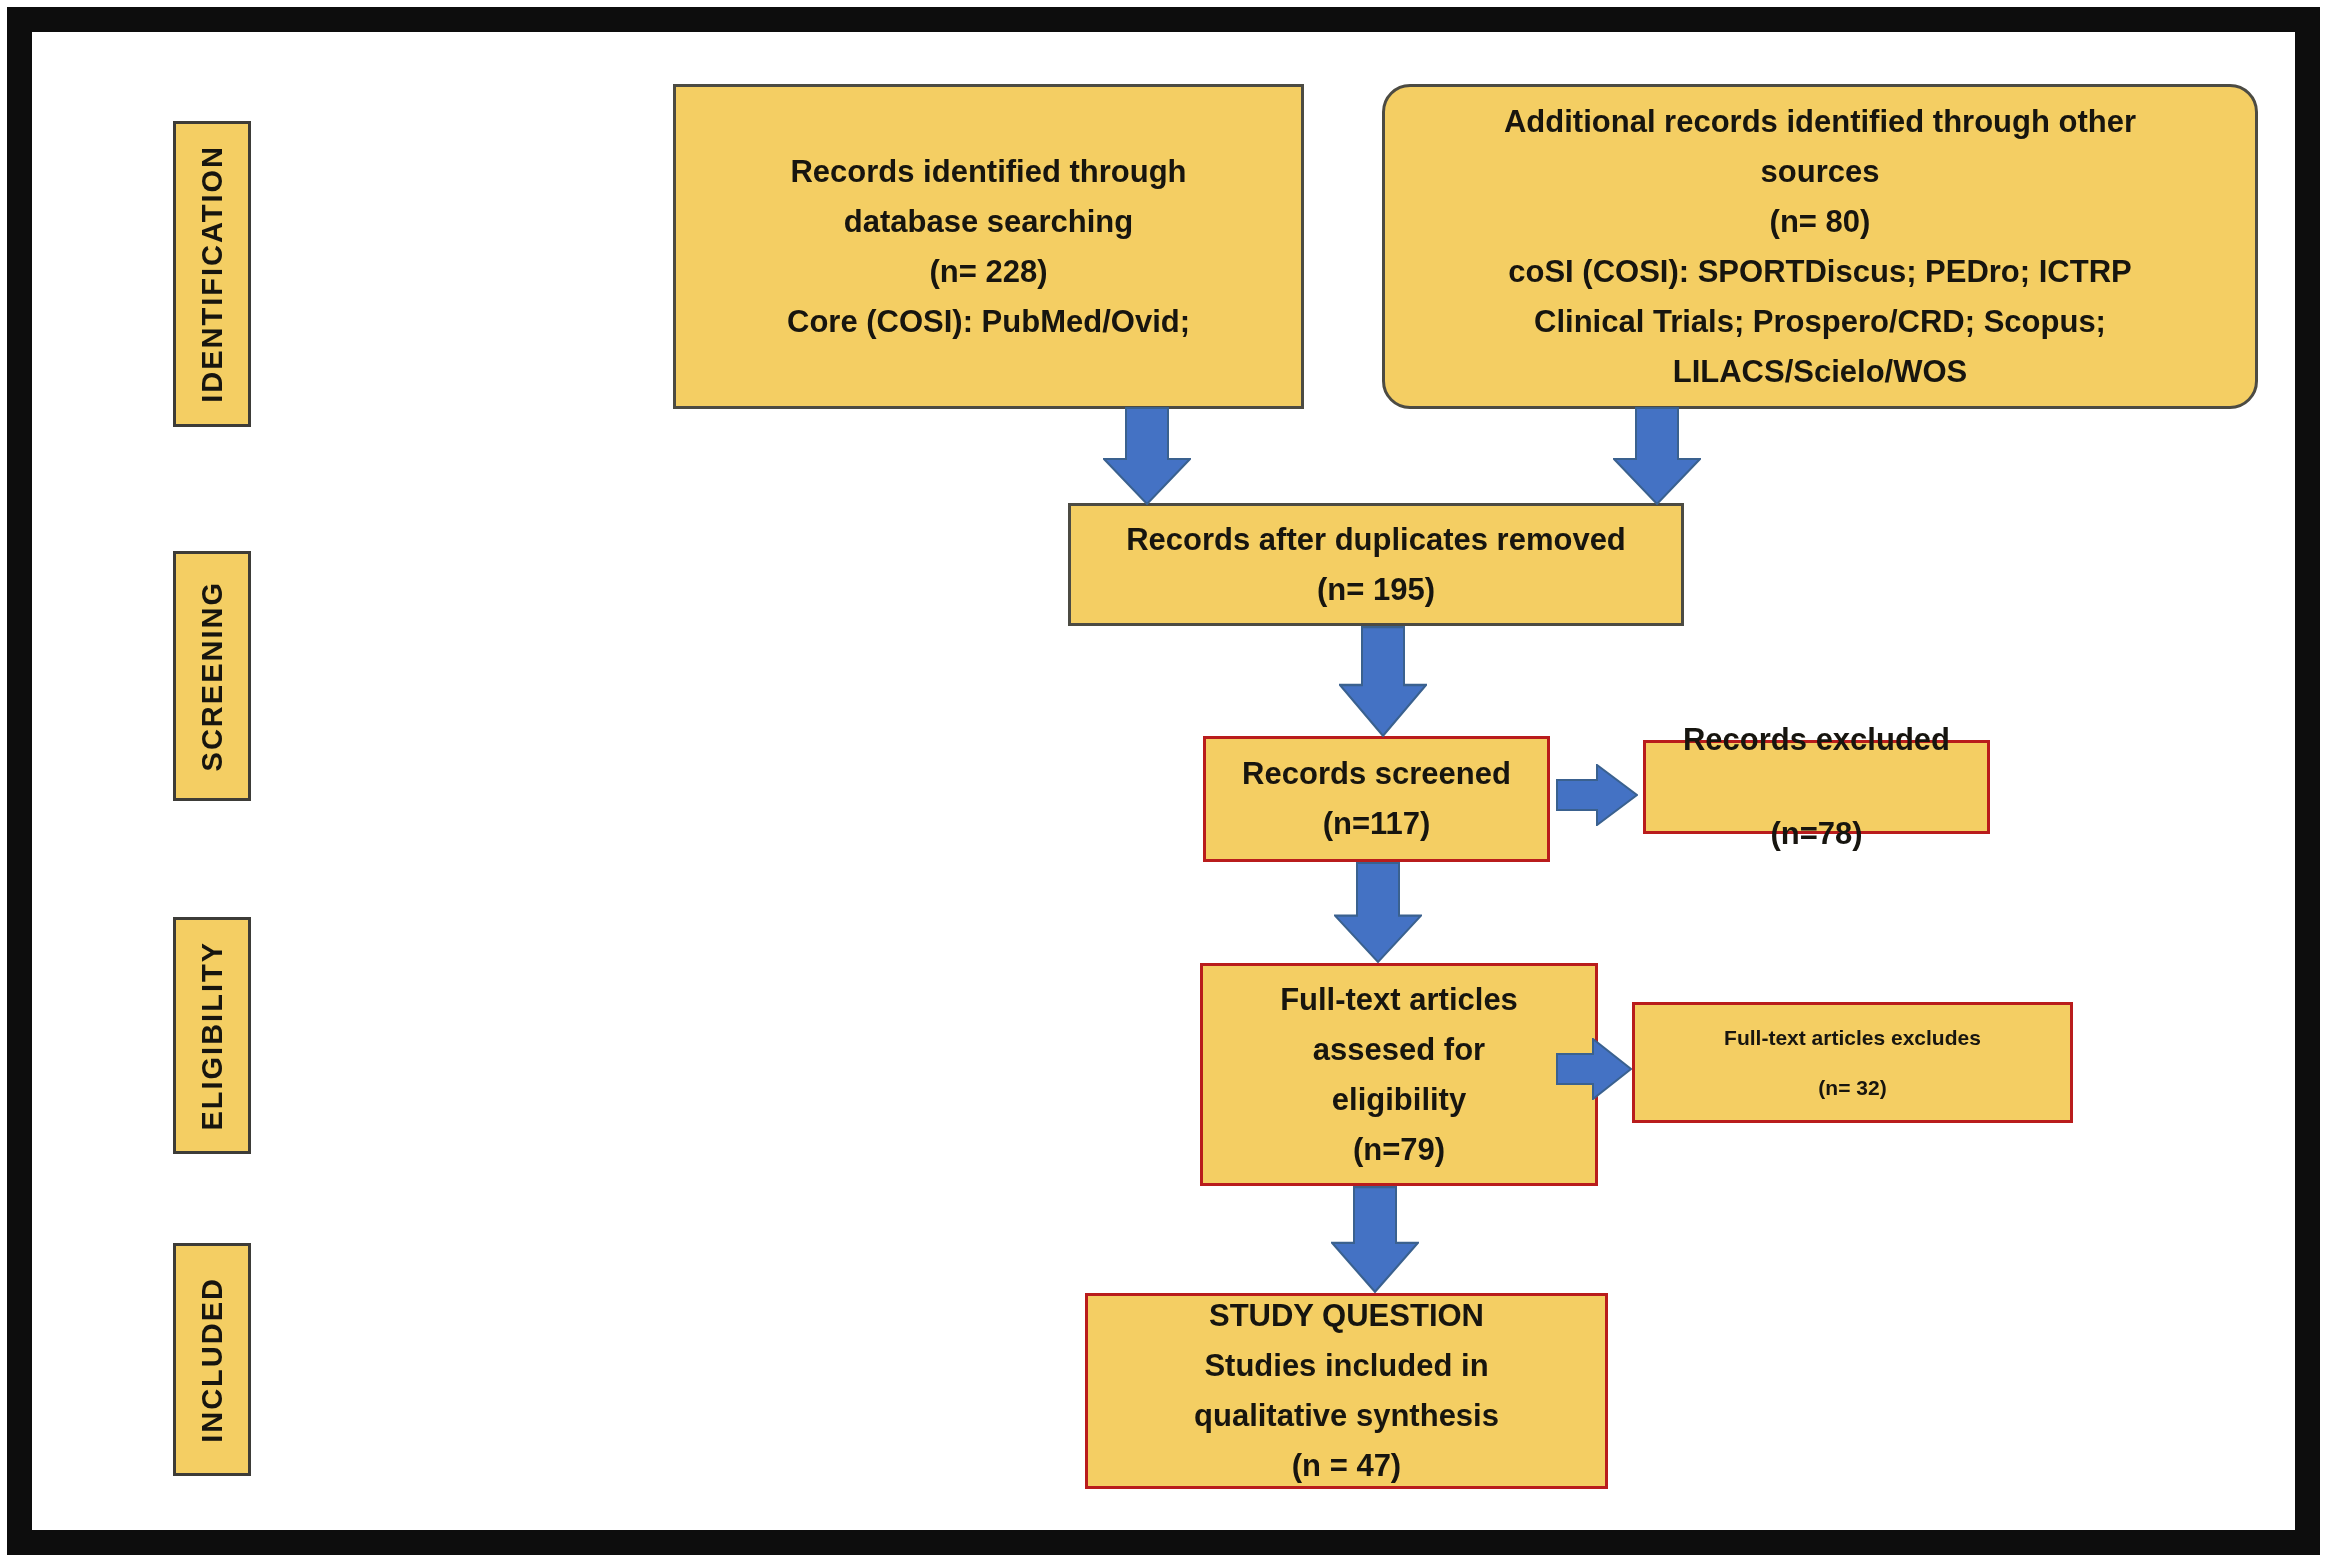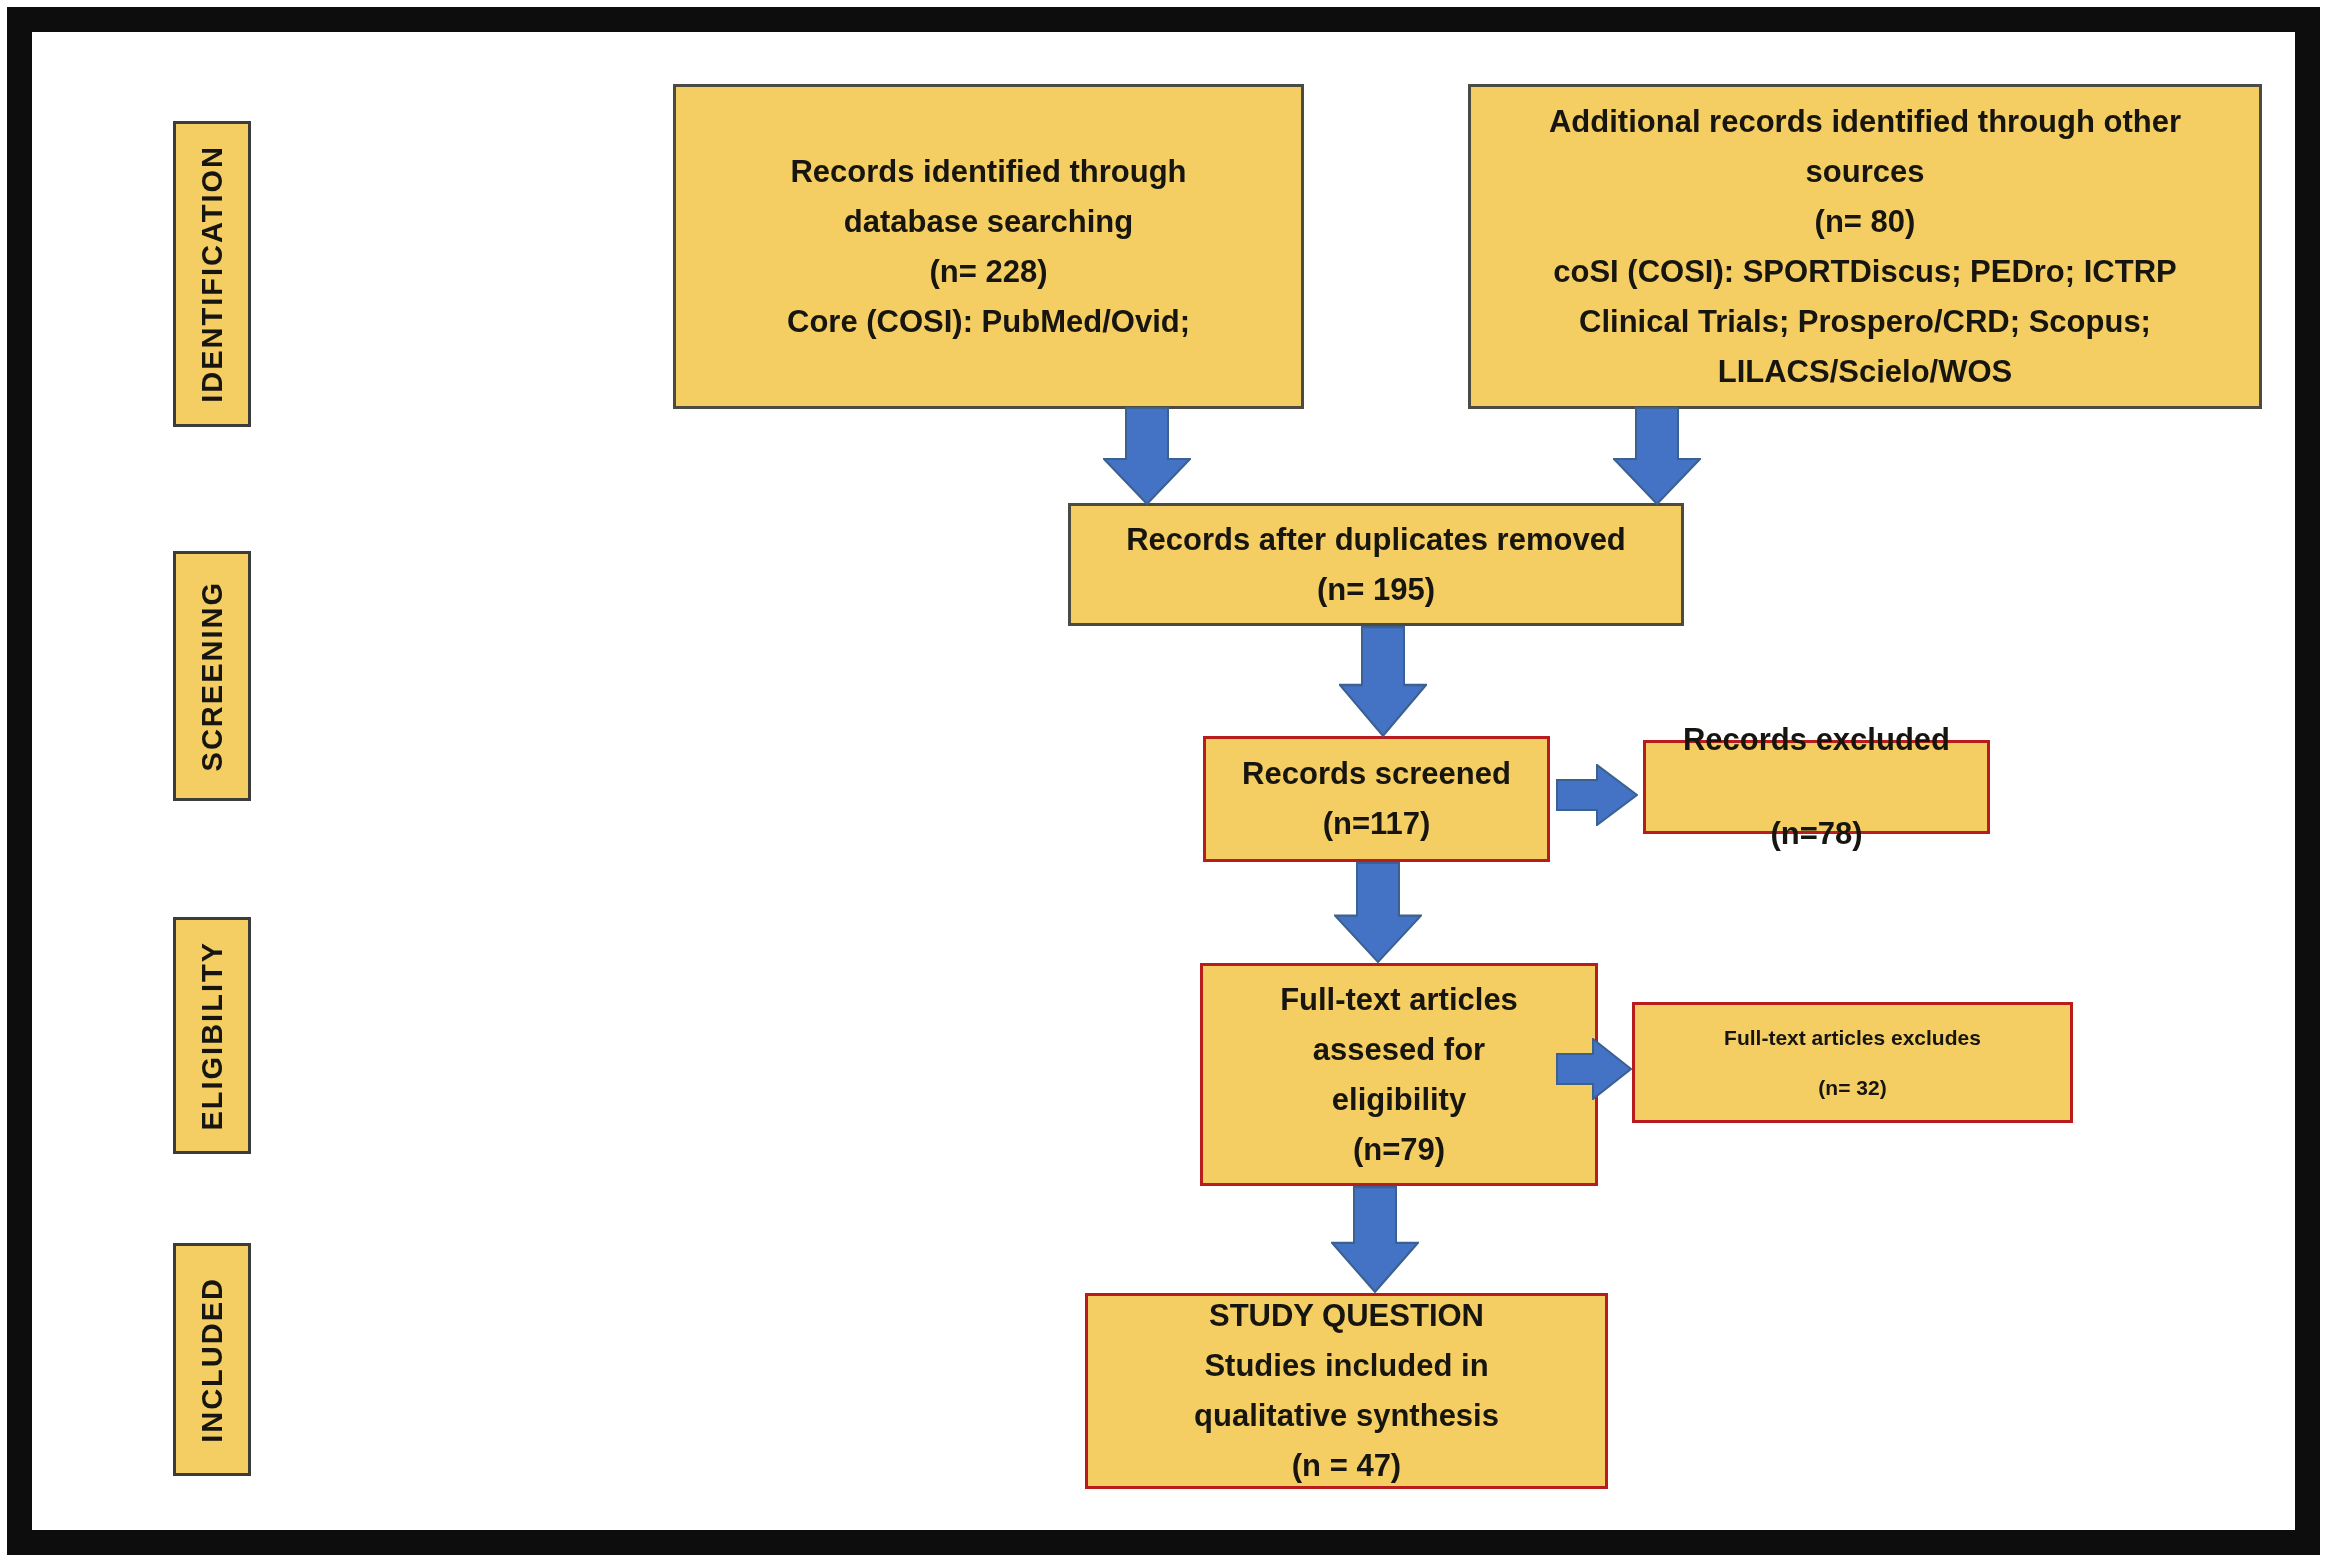--- a/index.html
+++ b/index.html
@@ -33,21 +33,21 @@
   
   .box{
     position:absolute;background:#F4CE63;box-sizing:border-box;
     display:flex;flex-direction:column;align-items:center;justify-content:center;
     text-align:center;color:#17150f;font-weight:700;
   }
   .box .line{line-height:50px;white-space:nowrap;}
   .border-dark{border:3px solid #4c4b43;}
   .border-slate{border:3px solid #b91c1c;}
   #box-records-identified{left:673px;top:84px;width:631px;height:325px;font-size:31px;}
-  #box-additional-records{left:1468px;top:84px;width:794px;height:325px;font-size:31px;}
+  #box-additional-records{left:1382px;top:84px;width:876px;height:325px;font-size:31px;border-radius:28px;}
   #box-duplicates-removed{left:1068px;top:503px;width:616px;height:123px;font-size:31px;}
   #box-records-screened{left:1203px;top:736px;width:347px;height:126px;font-size:31px;}
   #box-records-excluded{left:1643px;top:740px;width:347px;height:94px;font-size:31px;gap:44px;}
   #box-fulltext-assessed{left:1200px;top:963px;width:398px;height:223px;font-size:31px;}
   #box-fulltext-excluded{left:1632px;top:1002px;width:441px;height:121px;font-size:21px;}
   #box-included-studies{left:1085px;top:1293px;width:523px;height:196px;font-size:31px;}
   
   .arrow{position:absolute;display:block;}
   #arrow-db-down{left:1103px;top:407px;width:88px;height:98px;}
   #arrow-other-down{left:1613px;top:407px;width:88px;height:98px;}

